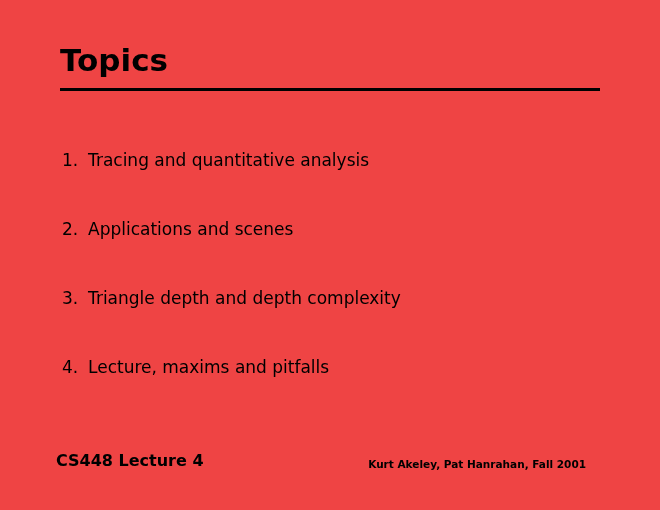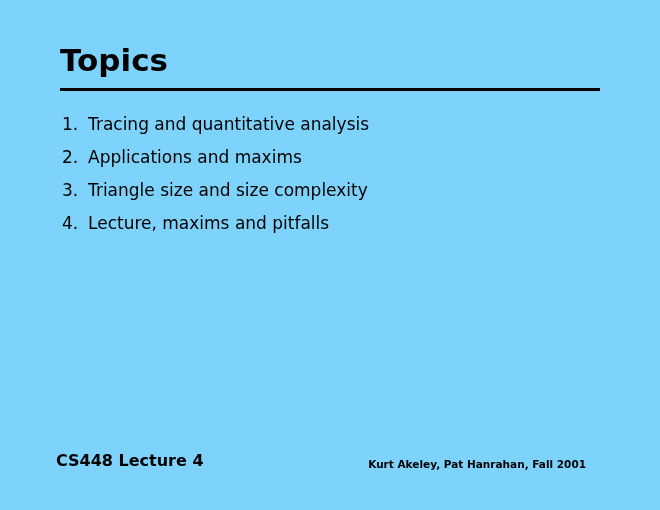--- a/index.html
+++ b/index.html
@@ -11,21 +11,21 @@
     width: 660px;
     height: 510px;
     font-family: "DejaVu Sans", sans-serif;
     color: #000000;
     overflow: hidden;
   }
   .slide {
     position: relative;
     width: 660px;
     height: 510px;
-    background: #7dd3fc;
+    background: #ef4444;
     box-sizing: border-box;
   }
   .slide-title {
     position: absolute;
     left: 60px;
     top: 42px;
     font-size: 31px;
     font-weight: bold;
     letter-spacing: 0px;
     line-height: 36px;
@@ -55,20 +55,21 @@
     line-height: 33px;
     color: #000000;
   }
   .bullet-num {
     width: 26px;
     flex: 0 0 26px;
     text-align: left;
   }
   .bullet-text {
     flex: 1 1 auto;
+    margin-top: 36px;
   }
   .footer-left {
     position: absolute;
     left: 56px;
     bottom: 40px;
     font-size: 16px;
     font-weight: bold;
     color: #000000;
   }
   .footer-right {
@@ -91,25 +92,25 @@
 
   <div class="title-rule"></div>
 
   <ul class="bullet-list">
     <li class="bullet-item">
       <span class="bullet-num">1.</span>
       <span class="bullet-text">Tracing and quantitative analysis</span>
     </li>
     <li class="bullet-item">
       <span class="bullet-num">2.</span>
-      <span class="bullet-text">Applications and maxims</span>
+      <span class="bullet-text">Applications and scenes</span>
     </li>
     <li class="bullet-item">
       <span class="bullet-num">3.</span>
-      <span class="bullet-text">Triangle size and size complexity</span>
+      <span class="bullet-text">Triangle depth and depth complexity</span>
     </li>
     <li class="bullet-item">
       <span class="bullet-num">4.</span>
       <span class="bullet-text">Lecture, maxims and pitfalls</span>
     </li>
   </ul>
 
   <div class="footer-left">CS448 Lecture 4</div>
   <div class="footer-right">Kurt Akeley, Pat Hanrahan, Fall 2001</div>
 

